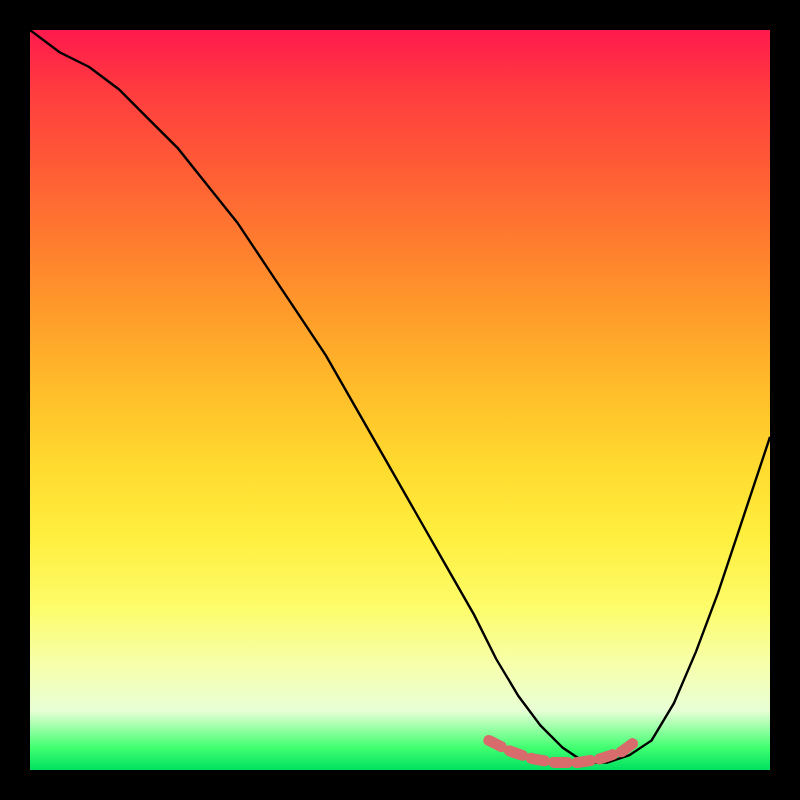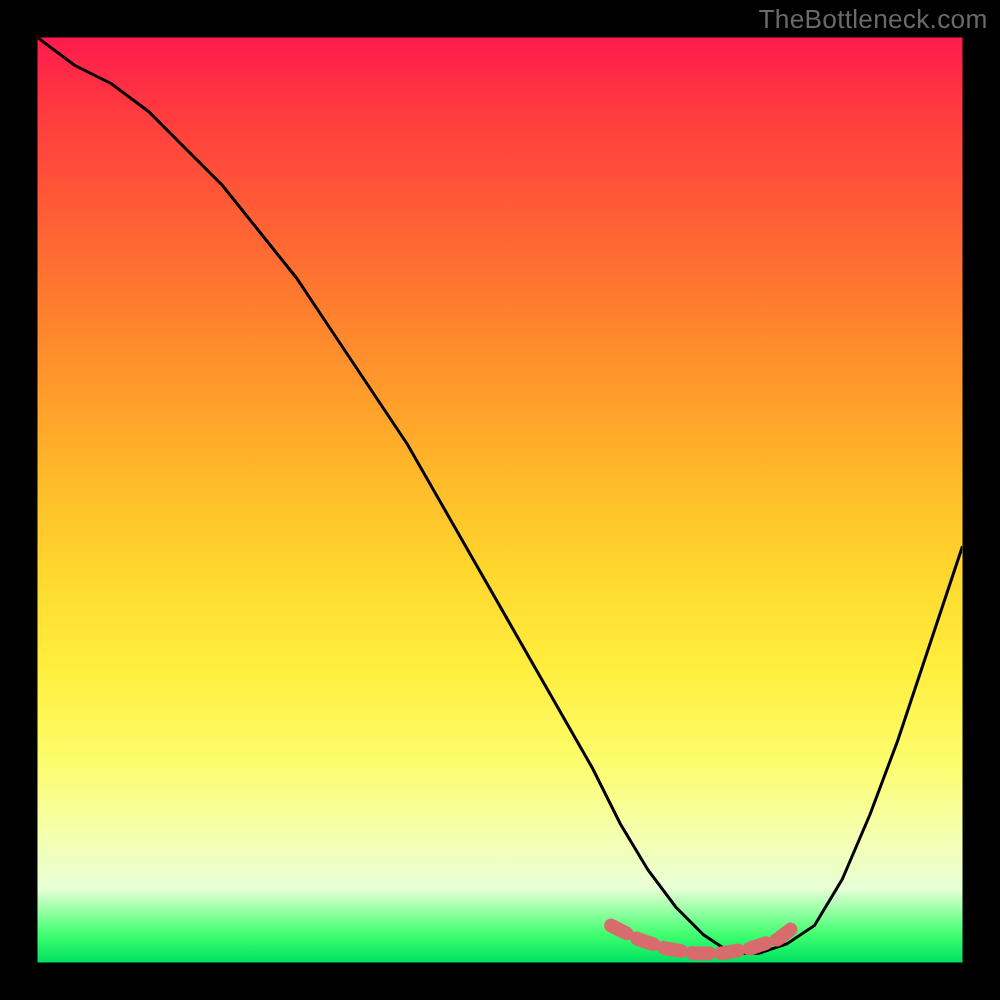--- a/index.html
+++ b/index.html
@@ -58,14 +58,13 @@
 
 <div class="frame">
   <div class="plot-area">
     <svg viewBox="0 0 740 740" width="740" height="740">
       <g>
         <path fill="none" stroke="#000000" stroke-width="2.4" d="M0.0 0.0 L29.6 22.2 L59.2 37.0 L88.8 59.2 L118.4 88.8 L148.0 118.4 L177.6 155.4 L207.2 192.4 L236.8 236.8 L266.4 281.2 L296.0 325.6 L325.6 377.4 L355.2 429.2 L384.8 481.0 L414.4 532.8 L444.0 584.6 L466.2 629.0 L488.4 666.0 L510.6 695.6 L532.8 717.8 L555.0 732.6 L577.2 732.6 L599.4 725.2 L621.6 710.4 L643.8 673.4 L666.0 621.6 L688.2 562.4 L710.4 495.8 L740.0 407.0" id="curve-path"></path>
         <path fill="none" stroke="#d86b6b" stroke-width="11" stroke-linecap="round" stroke-linejoin="round" stroke-dasharray="14 9" d="M458.8 710.4 L481.0 721.5 L503.2 728.9 L525.4 732.6 L547.6 732.6 L569.8 728.9 L592.0 721.5 L606.8 710.4" id="highlight-path"></path>
       </g>
     </svg>
   </div>
-  <div class="watermark">TheBottleneck.com</div>
 </div>
 
 </body></html>

